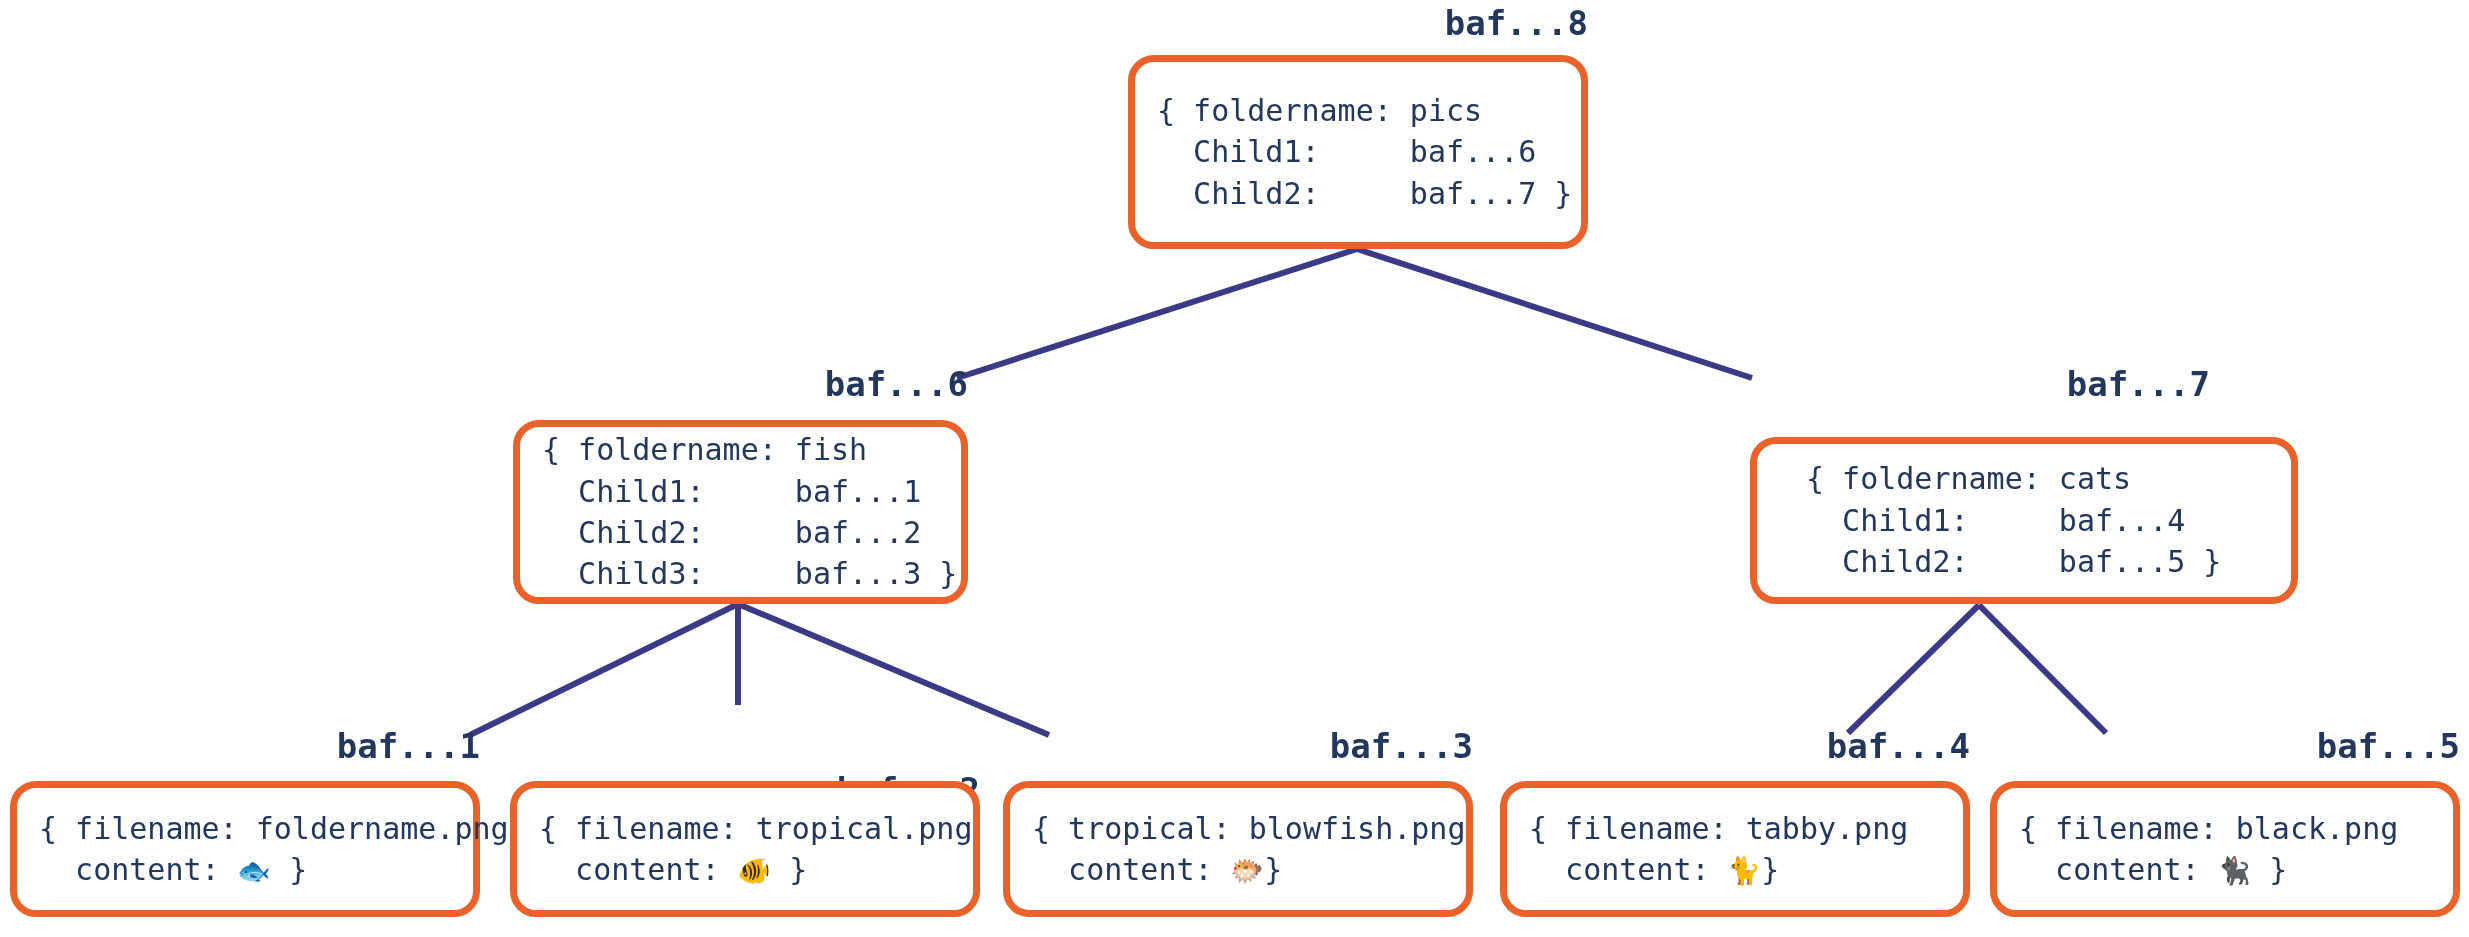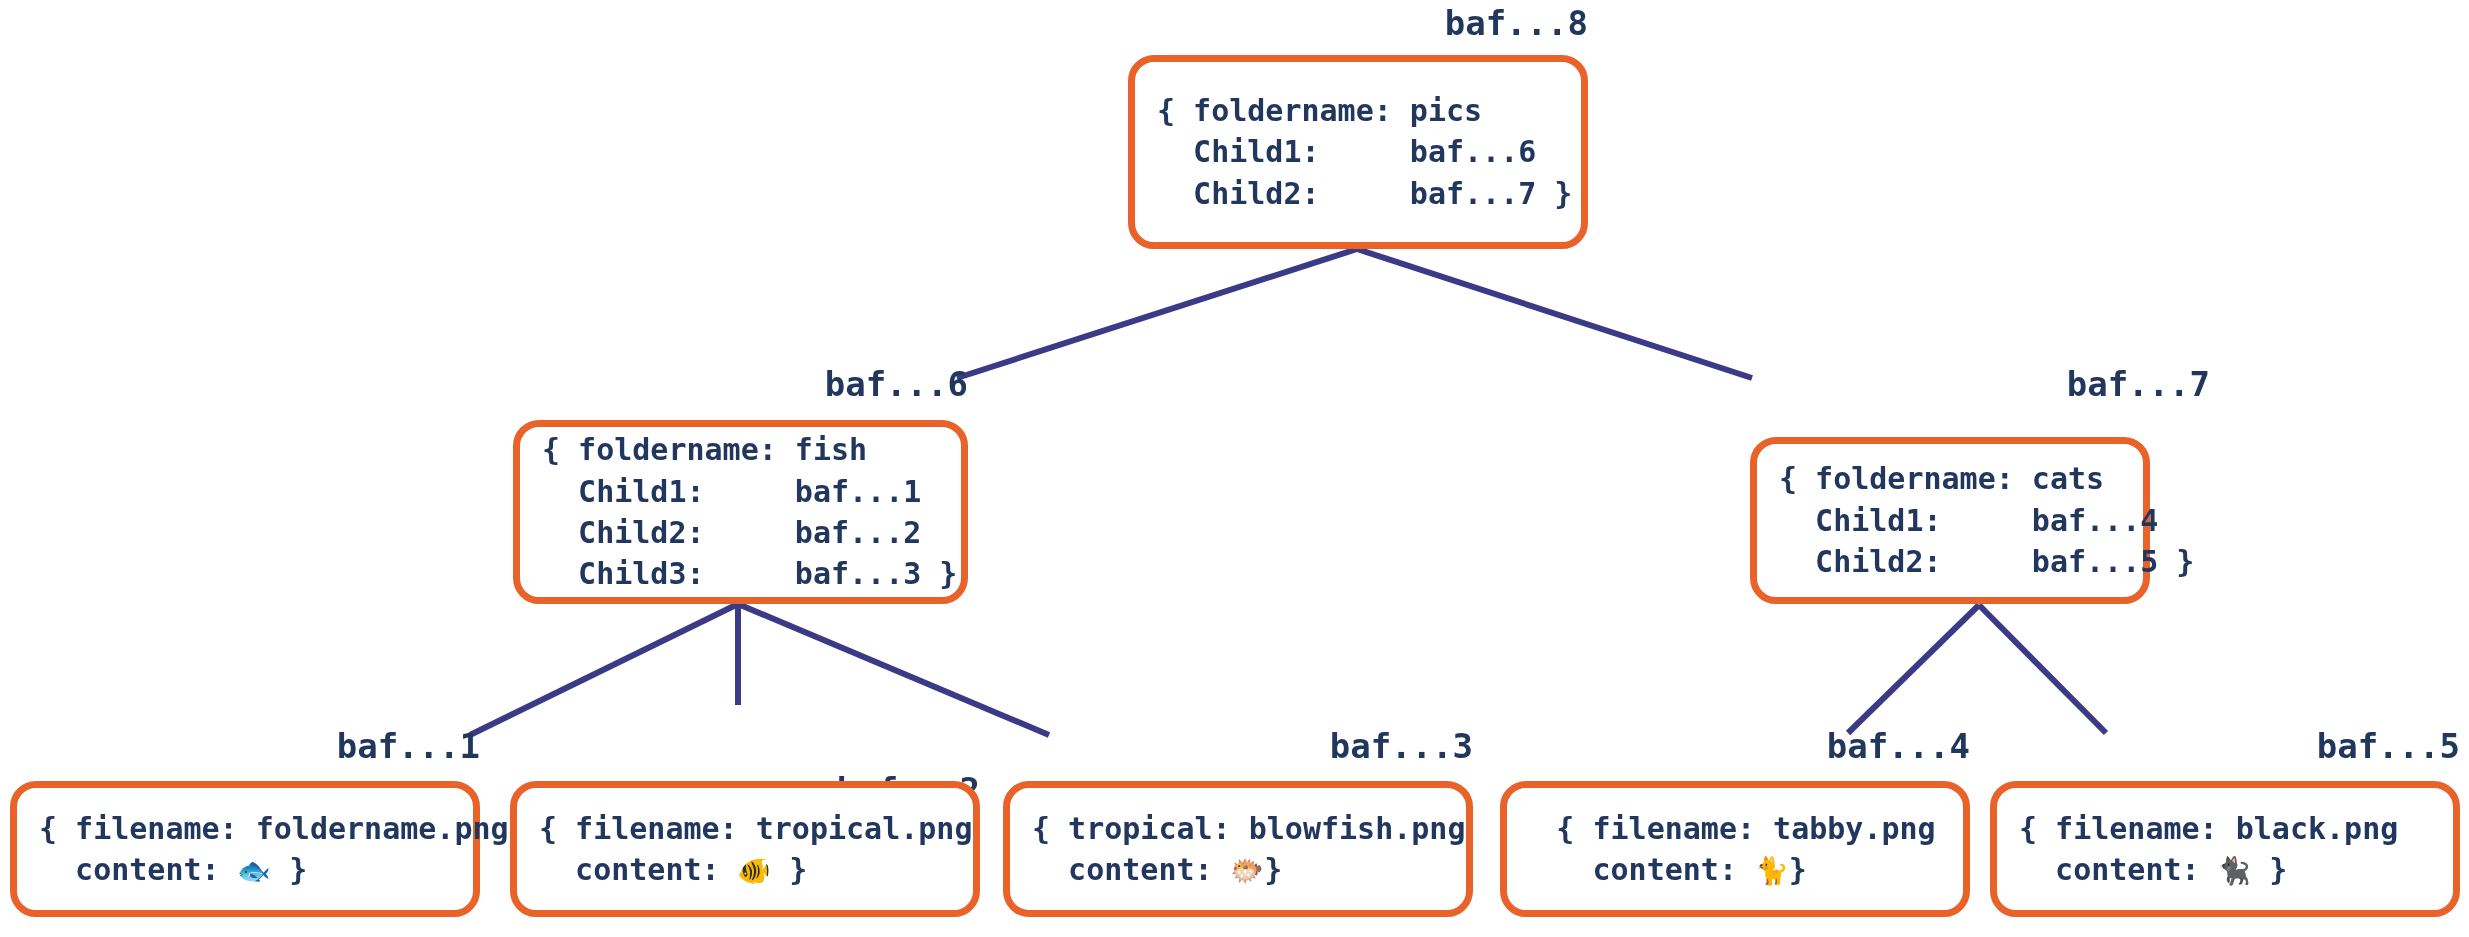--- a/index.html
+++ b/index.html
@@ -34,21 +34,20 @@
     align-items:center;
   }
 
   .node-body {
     font-family:"DejaVu Sans Mono", monospace;
     font-size:30px;
     line-height:1.38;
     color:#22375E;
     white-space:pre;
     padding-left:22px;
-    font-weight:bold;
   }
   .node-body .emo {
     font-family:"DejaVu Sans", sans-serif;
     font-size:27px;
   }
 </style>
 </head>
 <body>
 
 <div id="stage">
@@ -74,21 +73,21 @@
 
   <div class="node-label" style="left:513px; top:364px; width:455px;">baf...6</div>
   <div class="node-box" style="left:513px; top:420px; width:455px; height:184px;">
     <div class="node-body"><span>{ foldername: fish</span>
 <span>  Child1:     baf...1</span>
 <span>  Child2:     baf...2</span>
 <span>  Child3:     baf...3 }</span></div>
   </div>
 
   <div class="node-label" style="left:1750px; top:364px; width:460px;">baf...7</div>
-  <div class="node-box" style="left:1750px; top:437px; width:400px; height:167px;">
+  <div class="node-box" style="left:1750px; top:437px; width:548px; height:167px;padding-left:27px;">
     <div class="node-body"><span>{ foldername: cats</span>
 <span>  Child1:     baf...4</span>
 <span>  Child2:     baf...5 }</span></div>
   </div>
 
   <div class="node-label" style="left:10px; top:726px; width:470px;">baf...1</div>
   <div class="node-box" style="left:10px; top:781px; width:470px; height:136px;">
     <div class="node-body"><span>{ filename: foldername.png</span>
 <span>  content: </span><span class="emo">🐟</span><span> }</span></div>
   </div>
@@ -99,21 +98,21 @@
 <span>  content: </span><span class="emo">🐠</span><span> }</span></div>
   </div>
 
   <div class="node-label" style="left:1003px; top:726px; width:470px;">baf...3</div>
   <div class="node-box" style="left:1003px; top:781px; width:470px; height:136px;">
     <div class="node-body"><span>{ tropical: blowfish.png</span>
 <span>  content: </span><span class="emo">🐡</span><span>}</span></div>
   </div>
 
   <div class="node-label" style="left:1500px; top:726px; width:470px;">baf...4</div>
-  <div class="node-box" style="left:1500px; top:781px; width:470px; height:136px;justify-content:center;">
+  <div class="node-box" style="left:1500px; top:781px; width:470px; height:136px;">
     <div class="node-body"><span>{ filename: tabby.png</span>
 <span>  content: </span><span class="emo">🐈</span><span>}</span></div>
   </div>
 
   <div class="node-label" style="left:1990px; top:726px; width:470px;">baf...5</div>
   <div class="node-box" style="left:1990px; top:781px; width:470px; height:136px;">
     <div class="node-body"><span>{ filename: black.png</span>
 <span>  content: </span><span class="emo">🐈‍⬛</span><span> }</span></div>
   </div>
 

